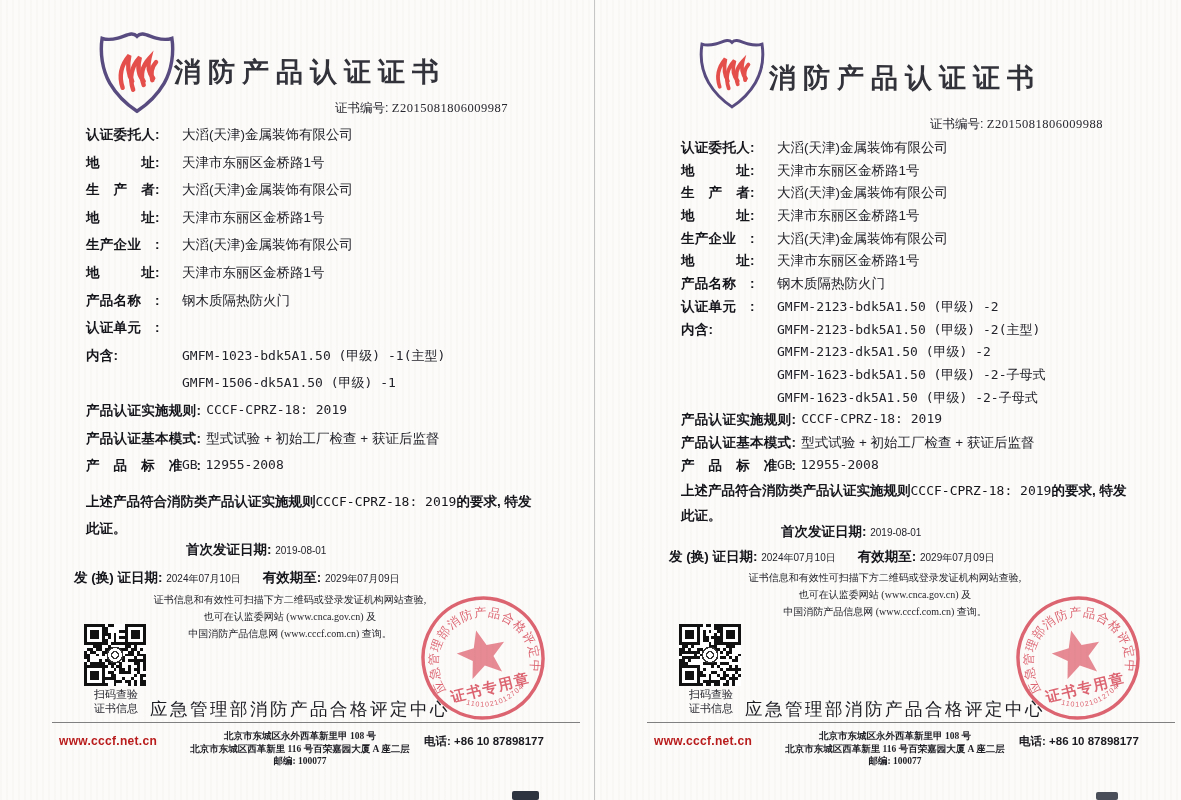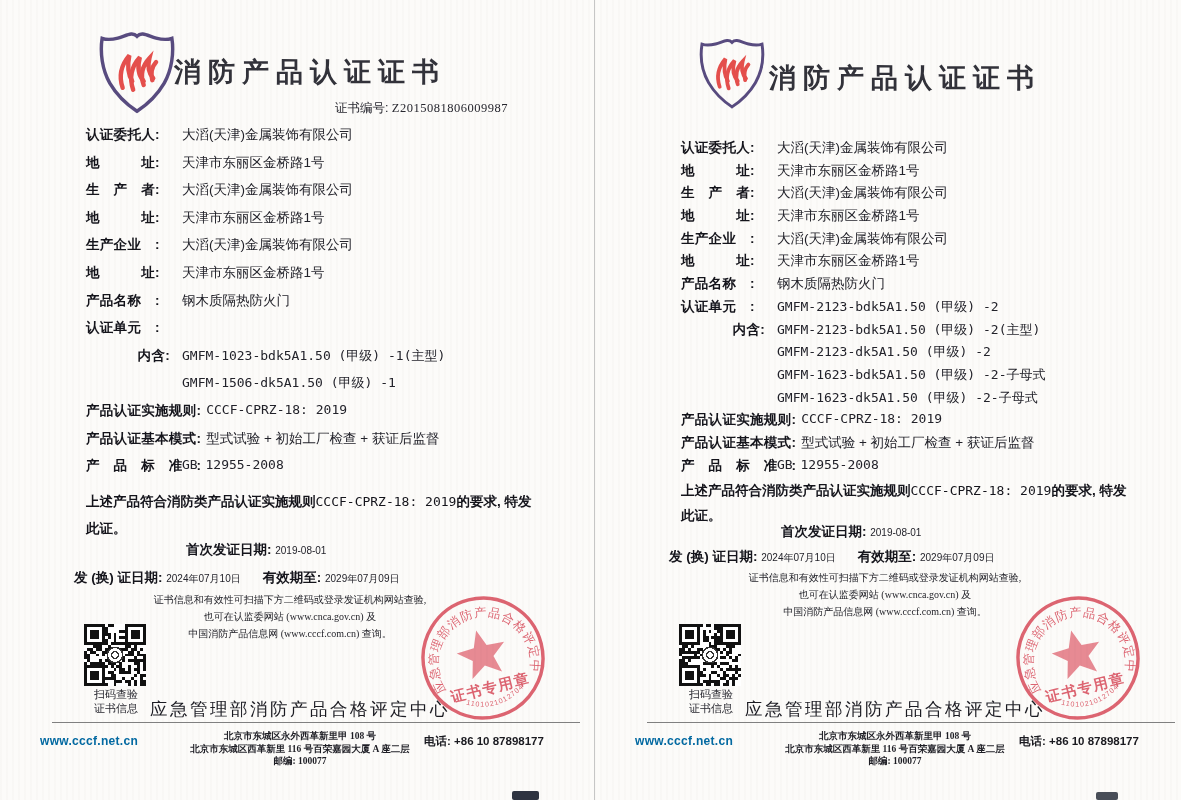--- a/index.html
+++ b/index.html
@@ -24,21 +24,21 @@
   .certno { position:absolute; left:200px; top:var(--cno); width:308px; text-align:right;
             font-size:12.5px; color:#26262e; }
   .certno .num { font-family:"Liberation Serif","DejaVu Serif",serif; letter-spacing:0.5px; }
 
   .fields { position:absolute; left:86px; top:var(--f0); right:18px; }
   .row { display:flex; align-items:flex-start; height:var(--rh); font-size:13.5px; white-space:nowrap; }
   .lbl { flex:0 0 auto; width:84px; font-weight:bold; color:#14141b; white-space:pre; letter-spacing:0.3px; }
   .val { margin-left:12px; white-space:pre; color:#22222a; }
   .row.wide .lbl { width:auto; }
   .row.wide .val { margin-left:5px; }
-  .row.indent .lbl { text-align:right; }
+  .row.indent .lbl { }
   .mono { font-family:"DejaVu Sans Mono","Liberation Mono",monospace; font-size:13px; }
 
   .stmt { position:absolute; left:86px; top:var(--stmt); right:24px; font-size:13.5px;
           line-height:var(--slh); color:#14141b; }
   .stmt .b { font-weight:bold; }
   .first-issue { position:absolute; left:186px; top:var(--fi); font-size:13.5px; white-space:nowrap; }
   .first-issue .lbl2 { font-weight:bold; color:#14141b; }
   .issue-row { position:absolute; left:74px; top:var(--iss); font-size:13.5px; white-space:nowrap; }
   .issue-row .lbl2 { font-weight:bold; color:#14141b; }
   .issue-row .gap { display:inline-block; width:22px; }
@@ -56,21 +56,21 @@
          color:#1b1b22; white-space:nowrap; }
 
   .stamp { position:absolute; left:418px; top:593px; width:130px; height:130px;
            transform:rotate(-14deg); mix-blend-mode:multiply; opacity:0.9; }
   .stamp text, .stamp textPath { fill:#dd5565; }
   .stamp .ring-txt { font-size:12px; letter-spacing:1px; font-family:"Liberation Serif",serif; }
   .stamp .ctr-txt { font-size:14.5px; font-weight:bold; letter-spacing:1.5px; }
   .stamp .num-txt { font-size:7px; letter-spacing:1px; }
 
   .rule { position:absolute; left:52px; top:722px; width:528px; height:1px; background:#808080; }
-  .website { position:absolute; left:40px; top:734px; font-size:12px; font-weight:bold; letter-spacing:0.3px; color:#0369a1; }
+  .website { position:absolute; left:59px; top:734px; font-size:12px; font-weight:bold; letter-spacing:0.3px; color:#b91c1c; }
   .addr { position:absolute; left:168px; top:730px; width:264px; text-align:center;
           font-family:"Liberation Serif","DejaVu Serif",serif; font-size:9.5px; font-weight:bold;
           line-height:12.5px; color:#1d1d24; }
   .phone { position:absolute; left:424px; top:734px; font-size:11.5px; font-weight:bold; color:#1a1a20; white-space:nowrap; }
 
   .artifact { position:absolute; border-radius:2px; }
   .a1 { left:512px; top:791px; width:27px; height:9px; background:#2e3340; }
   .a2 { left:1096px; top:792px; width:22px; height:8px; background:#494e58; }
 </style>
 </head>
@@ -368,20 +368,24 @@
     <g fill="none" stroke="#e23d3a" stroke-width="4.6" stroke-linecap="round" opacity="0.9">
       <path d="M30 63 C25.5 50 28.5 39 37 29 C34.5 41 35.5 49 40 56"></path>
       <path d="M41 65 C36.5 52 39 41 48 31 C45 42 46.5 50 52 56"></path>
       <path d="M52 60 C48 49 50.5 40 58 32 C55.5 42 57.5 48 62 53"></path>
       <path d="M61 55 C59 47 60.5 41 65 36"></path>
     </g>
   </svg>
 
   <div class="title">消防产品认证证书</div>
 
+  <div class="certno">
+    <span>证书编号:</span>
+    <span class="num">Z2015081806009988</span>
+  </div>
 
   <div class="fields">
   <div class="row">
     <span class="lbl">认证委托人:</span>
     <span class="val">大滔(天津)金属装饰有限公司</span>
   </div>
 
   <div class="row">
     <span class="lbl">地　　　址:</span>
     <span class="val">天津市东丽区金桥路1号</span>

